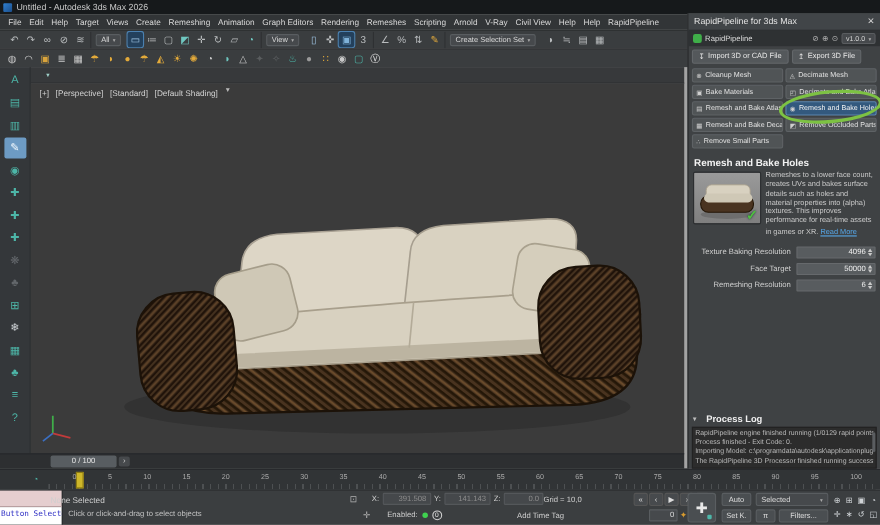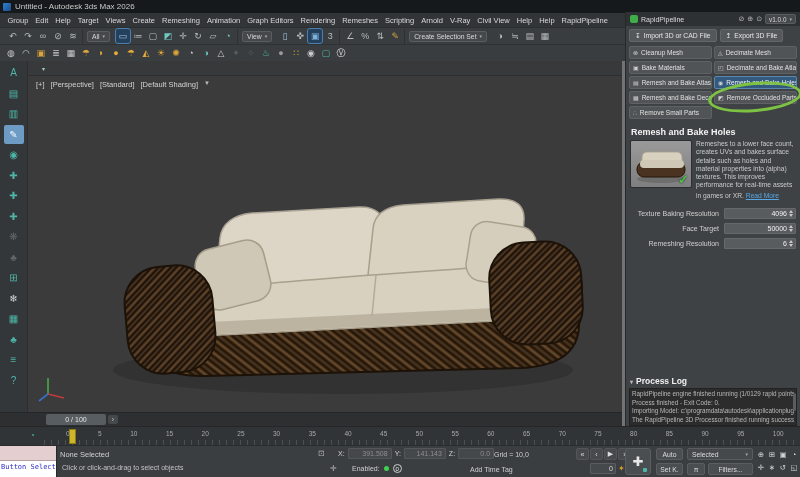--- a/index.html
+++ b/index.html
@@ -1,17 +1,17 @@
 <!DOCTYPE html>
 <html><head>
 <meta charset="utf-8">
 <style>
   html,body{margin:0;padding:0;background:#222;}
   *{box-sizing:border-box;font-family:"Liberation Sans",sans-serif;}
-  .screen{position:relative;width:800px;height:477px;overflow:hidden;background:#737373;font-family:"Liberation Sans",sans-serif;}
+  .screen{position:relative;width:800px;height:477px;overflow:hidden;background:#a3a3a3;font-family:"Liberation Sans",sans-serif;}
   
   .titlebar{position:absolute;left:0;top:0;width:800px;height:13px;background:#16191b;display:flex;align-items:center;gap:4px;padding-left:3px;color:#c9c9c9;font-size:8px;}
   .maxlogo{width:8px;height:8px;background:linear-gradient(135deg,#2f7fd0,#1b4e8a);border-radius:1px;}
   
   .menubar{position:absolute;left:0;top:13px;width:800px;height:14px;background:#323537;display:flex;align-items:center;padding-left:4px;color:#d8d8d8;font-size:7.5px;white-space:nowrap;}
   .menu-item{padding:0 3.5px;cursor:default;}
   
   .tbar{position:absolute;left:0;width:800px;height:17px;background:#3a3d3f;display:flex;align-items:center;padding-left:4px;gap:1px;overflow:hidden;}
   .tbar1{top:27px;border-top:1px solid #2c2e30;}
   .tbar2{top:44px;border-top:1px solid #2f3133;}
@@ -43,21 +43,21 @@
   .trackbar .ruler{position:absolute;left:44px;right:4px;top:0;height:19px;border-bottom:1px solid #232527;}
   .trackbar .ruler::before{content:"";position:absolute;left:0;right:0;top:13px;height:6px;background:repeating-linear-gradient(90deg,#4d5052 0 1px,transparent 1px 7px);}
   .ticklabels{position:absolute;left:66px;right:16px;top:3px;display:flex;justify-content:space-between;font-size:6.5px;color:#a8a8a8;}
   .framemarker{position:absolute;left:69px;top:2px;width:7px;height:15px;background:#cdb62a;border:1px solid #8f7d12;}
   .tbicon{position:absolute;left:30px;top:4px;font-size:8px;color:#4db6a8;}
   
   .statusbar{position:absolute;left:0;top:445px;width:800px;height:32px;background:#3b3e40;border-top:1px solid #2a2c2e;font-size:7px;color:#cfcfcf;}
   .listener{position:absolute;left:0;top:0;width:57px;height:32px;border-right:1px solid #26282a;}
   .listener .pink{height:15px;background:#e5cecf;border-bottom:1px solid #b9a0a1;}
   .listener .white{height:17px;background:#ffffff;color:#2e2ec4;font-family:"DejaVu Sans Mono",monospace;font-size:7px;padding:2px 1px;white-space:nowrap;overflow:hidden;}
-  .sb-sel{position:absolute;left:60px;top:4px;font-size:7.5px;}
+  .sb-sel{position:absolute;left:46px;top:4px;font-size:7.5px;}
   .sb-prompt{position:absolute;left:62px;top:18px;color:#c2c2c2;}
   .sb-ico{position:absolute;top:3px;color:#b0b0b0;font-size:8px;}
   .coords{position:absolute;left:338px;top:2px;display:flex;align-items:center;gap:3px;}
   .cfield{background:#45484b;border:1px solid #54575a;border-radius:1px;height:11px;display:inline-flex;align-items:center;justify-content:flex-end;padding:0 3px;color:#8d8d8d;}
   .gridlbl{position:absolute;left:494px;top:5px;}
   .enrow{position:absolute;left:352px;top:18px;display:flex;align-items:center;gap:4px;}
   .gdot{width:5px;height:5px;border-radius:50%;background:#3fd14f;display:inline-block;}
   .badge{width:9px;height:9px;border:1px solid #cfcfcf;border-radius:50%;display:inline-flex;align-items:center;justify-content:center;font-size:6px;color:#eee;}
   .timetag{position:absolute;left:470px;top:20px;}
   .transport{position:absolute;left:576px;top:2px;display:flex;gap:1px;}
@@ -95,41 +95,41 @@
   .readmore{color:#56a7e8;text-decoration:underline;display:inline-block;margin-top:2px;}
   .settings{margin:7px 4px 0 4px;display:flex;flex-direction:column;gap:3px;}
   .setrow{display:flex;align-items:center;height:12px;}
   .setlabel{flex:1;text-align:right;font-size:7px;color:#cfcfcf;padding-right:5px;}
   .setfield{width:72px;height:11px;background:#585c5f;border:1px solid #66696c;border-radius:1px;display:flex;align-items:center;justify-content:flex-end;gap:2px;padding:0 2px;font-size:7px;color:#f0f0f0;}
   .spin{display:inline-flex;flex-direction:column;justify-content:center;gap:1px;}
   .spin i{display:block;width:0;height:0;border-left:2.5px solid transparent;border-right:2.5px solid transparent;}
   .spin .up{border-bottom:3px solid #c9c9c9;}
   .spin .dn{border-top:3px solid #c9c9c9;}
   .pspacer{flex:1;}
-  .plogtitle{display:flex;align-items:center;gap:3px;font-size:8.5px;font-weight:bold;color:#f0f0f0;margin:0 4px 2px 4px;}
+  .plogtitle{display:flex;align-items:center;gap:9px;font-size:8.5px;font-weight:bold;color:#f0f0f0;margin:0 4px 2px 4px;}
   .plogcaret{font-size:6px;color:#bbb;}
   .plogbox{position:relative;margin:0 3px;height:38px;background:#2c2c2c;border:1px solid #222;overflow:hidden;padding:1px 2px;}
   .logline{font-size:6.3px;line-height:8.6px;color:#b8b8b8;white-space:nowrap;overflow:hidden;}
   .plogscroll{position:absolute;right:0;top:4px;width:3px;height:18px;background:#5a5d60;border-radius:2px;}
   .runbtn{position:relative;margin:5px 3px 0 3px;height:13px;background:linear-gradient(#3ec15e,#27a845);border:1px solid #1d8637;border-radius:2px;display:flex;align-items:center;justify-content:center;font-size:8px;font-weight:bold;color:#0f3f1e;}
   .runspark{position:absolute;left:4px;font-size:7px;color:#0f3f1e;}
 </style>
 </head>
 <body>
 
 <div class="screen">
 
   <div class="titlebar">
     <span class="maxlogo"></span>
     <span>Untitled - Autodesk 3ds Max 2026</span>
   </div>
 
   <div class="menubar">
 
-  <span class="menu-item">Group</span>
+  <span class="menu-item">File</span>
       <span class="menu-item">Edit</span>
       <span class="menu-item">Help</span>
       <span class="menu-item">Target</span>
       <span class="menu-item">Views</span>
       <span class="menu-item">Create</span>
       <span class="menu-item">Remeshing</span>
       <span class="menu-item">Animation</span>
       <span class="menu-item">Graph Editors</span>
       <span class="menu-item">Rendering</span>
       <span class="menu-item">Remeshes</span>
@@ -380,20 +380,24 @@
         <span class="nv">▣</span>
         <span class="nv">◔</span>
         <span class="nv">✛</span>
         <span class="nv">∗</span>
         <span class="nv">↺</span>
         <span class="nv">◱</span>
       </div>
   </div>
 
   <div class="panel">
+    <div class="ptitle">
+      <span>RapidPipeline for 3ds Max</span>
+      <span class="pclose">✕</span>
+    </div>
     <div class="pheader">
       <span class="plogo"></span>
       <span>RapidPipeline</span>
       <span class="phspace"></span>
       <span class="phico">⊘</span>
       <span class="phico">⊕</span>
       <span class="phico">⊙</span>
       <span class="verdd">
           <span>v1.0.0</span>
           <i class="ddar">▾</i>

